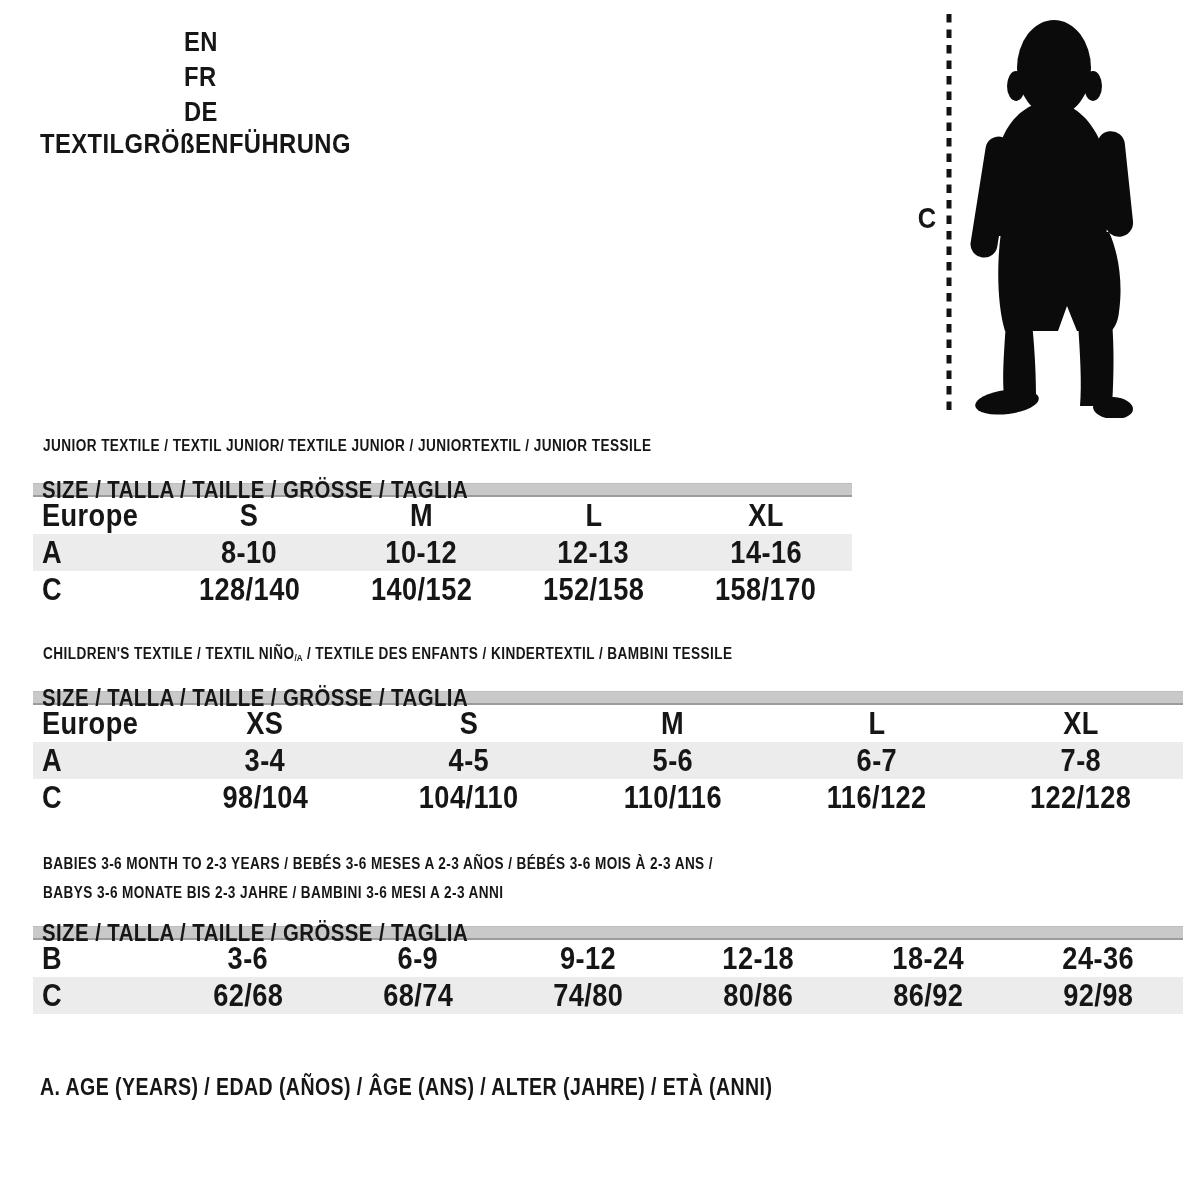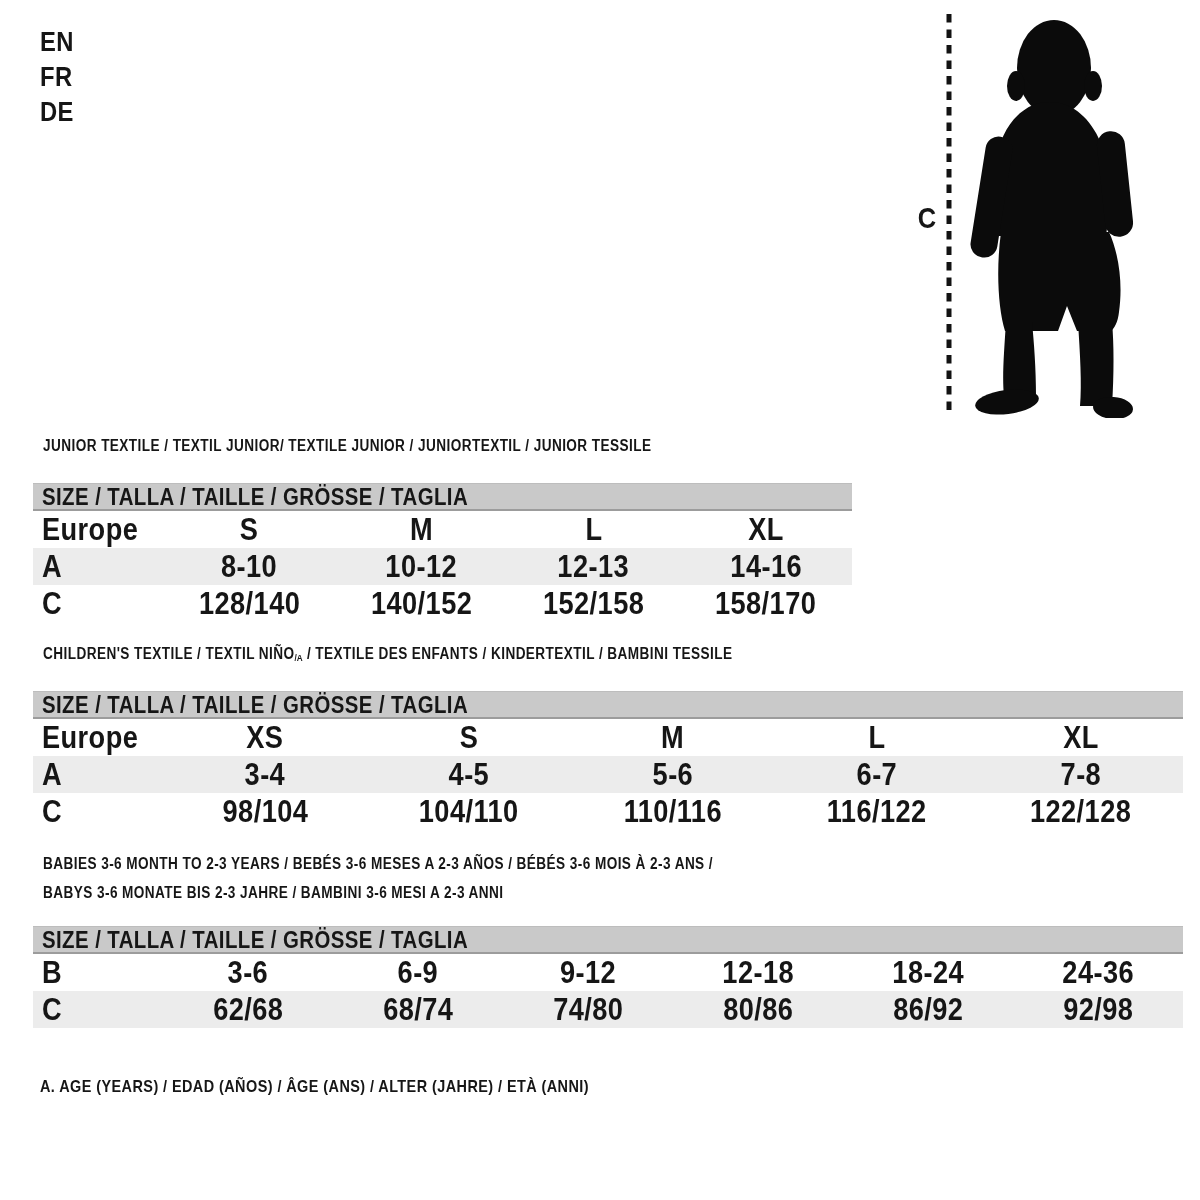--- a/index.html
+++ b/index.html
@@ -35,52 +35,53 @@
   .title-babies{left:43px;top:849px;line-height:29px;}
   .title-babies .tline{display:block;height:29px;}
   .sub{font-size:0.6em;vertical-align:-0.22em;letter-spacing:0;}
 
   
   .twrap{position:absolute;}
   .twrap-junior{left:33px;top:483px;width:819px;}
   .twrap-children{left:33px;top:691px;width:1150px;}
   .twrap-babies{left:33px;top:926px;width:1150px;}
   .bar{
-    height:28px;background:#c9c9c9;
+    height:14px;background:#c9c9c9;
     border-top:1px solid #bdbdbd;
     border-bottom:2px solid #9c9c9c;
     display:flex;align-items:center;
     padding-left:9px;box-sizing:border-box;
     font-size:24px;
   }
   table{width:100%;border-collapse:collapse;table-layout:fixed;font-size:32px;}
   col.lab{width:130px;}
   tr{height:33px;}
   td{padding:0;text-align:center;vertical-align:middle;}
   td.lab{text-align:left;padding-left:9px;}
   tr.stripe{background:#ececec;}
 
   
-  .footer{position:absolute;left:40px;top:1071px;font-size:17px;}
+  .footer{position:absolute;left:40px;top:1071px;font-size:23px;}
   .footer .line{height:32px;display:flex;align-items:center;}
 </style>
 </head>
 <body>
 
 <div class="page">
 
   <div class="langs">
     <div class="lang-row">
       <span class="lang-code"><span class="cxl">EN</span></span>
     </div>
     <div class="lang-row">
       <span class="lang-code"><span class="cxl">FR</span></span>
     </div>
     <div class="lang-row">
       <span class="lang-code"><span class="cxl">DE</span></span>
+      <span><span class="cxl">TEXTILGRÖßENFÜHRUNG</span></span>
     </div>
   </div>
 
   <svg class="dash-line" width="10" height="402" viewBox="0 0 10 402">
     <line x1="5" y1="0" x2="5" y2="402" stroke="#121212" stroke-width="5" stroke-dasharray="8.5 7"></line>
   </svg>
   <span class="c-label"><span class="cx">C</span></span>
   <svg class="silhouette" width="176" height="406" viewBox="0 0 176 406" fill="#0b0b0b">
     <ellipse cx="93" cy="56" rx="37" ry="48"></ellipse>
     <ellipse cx="55" cy="74" rx="9" ry="15"></ellipse>

